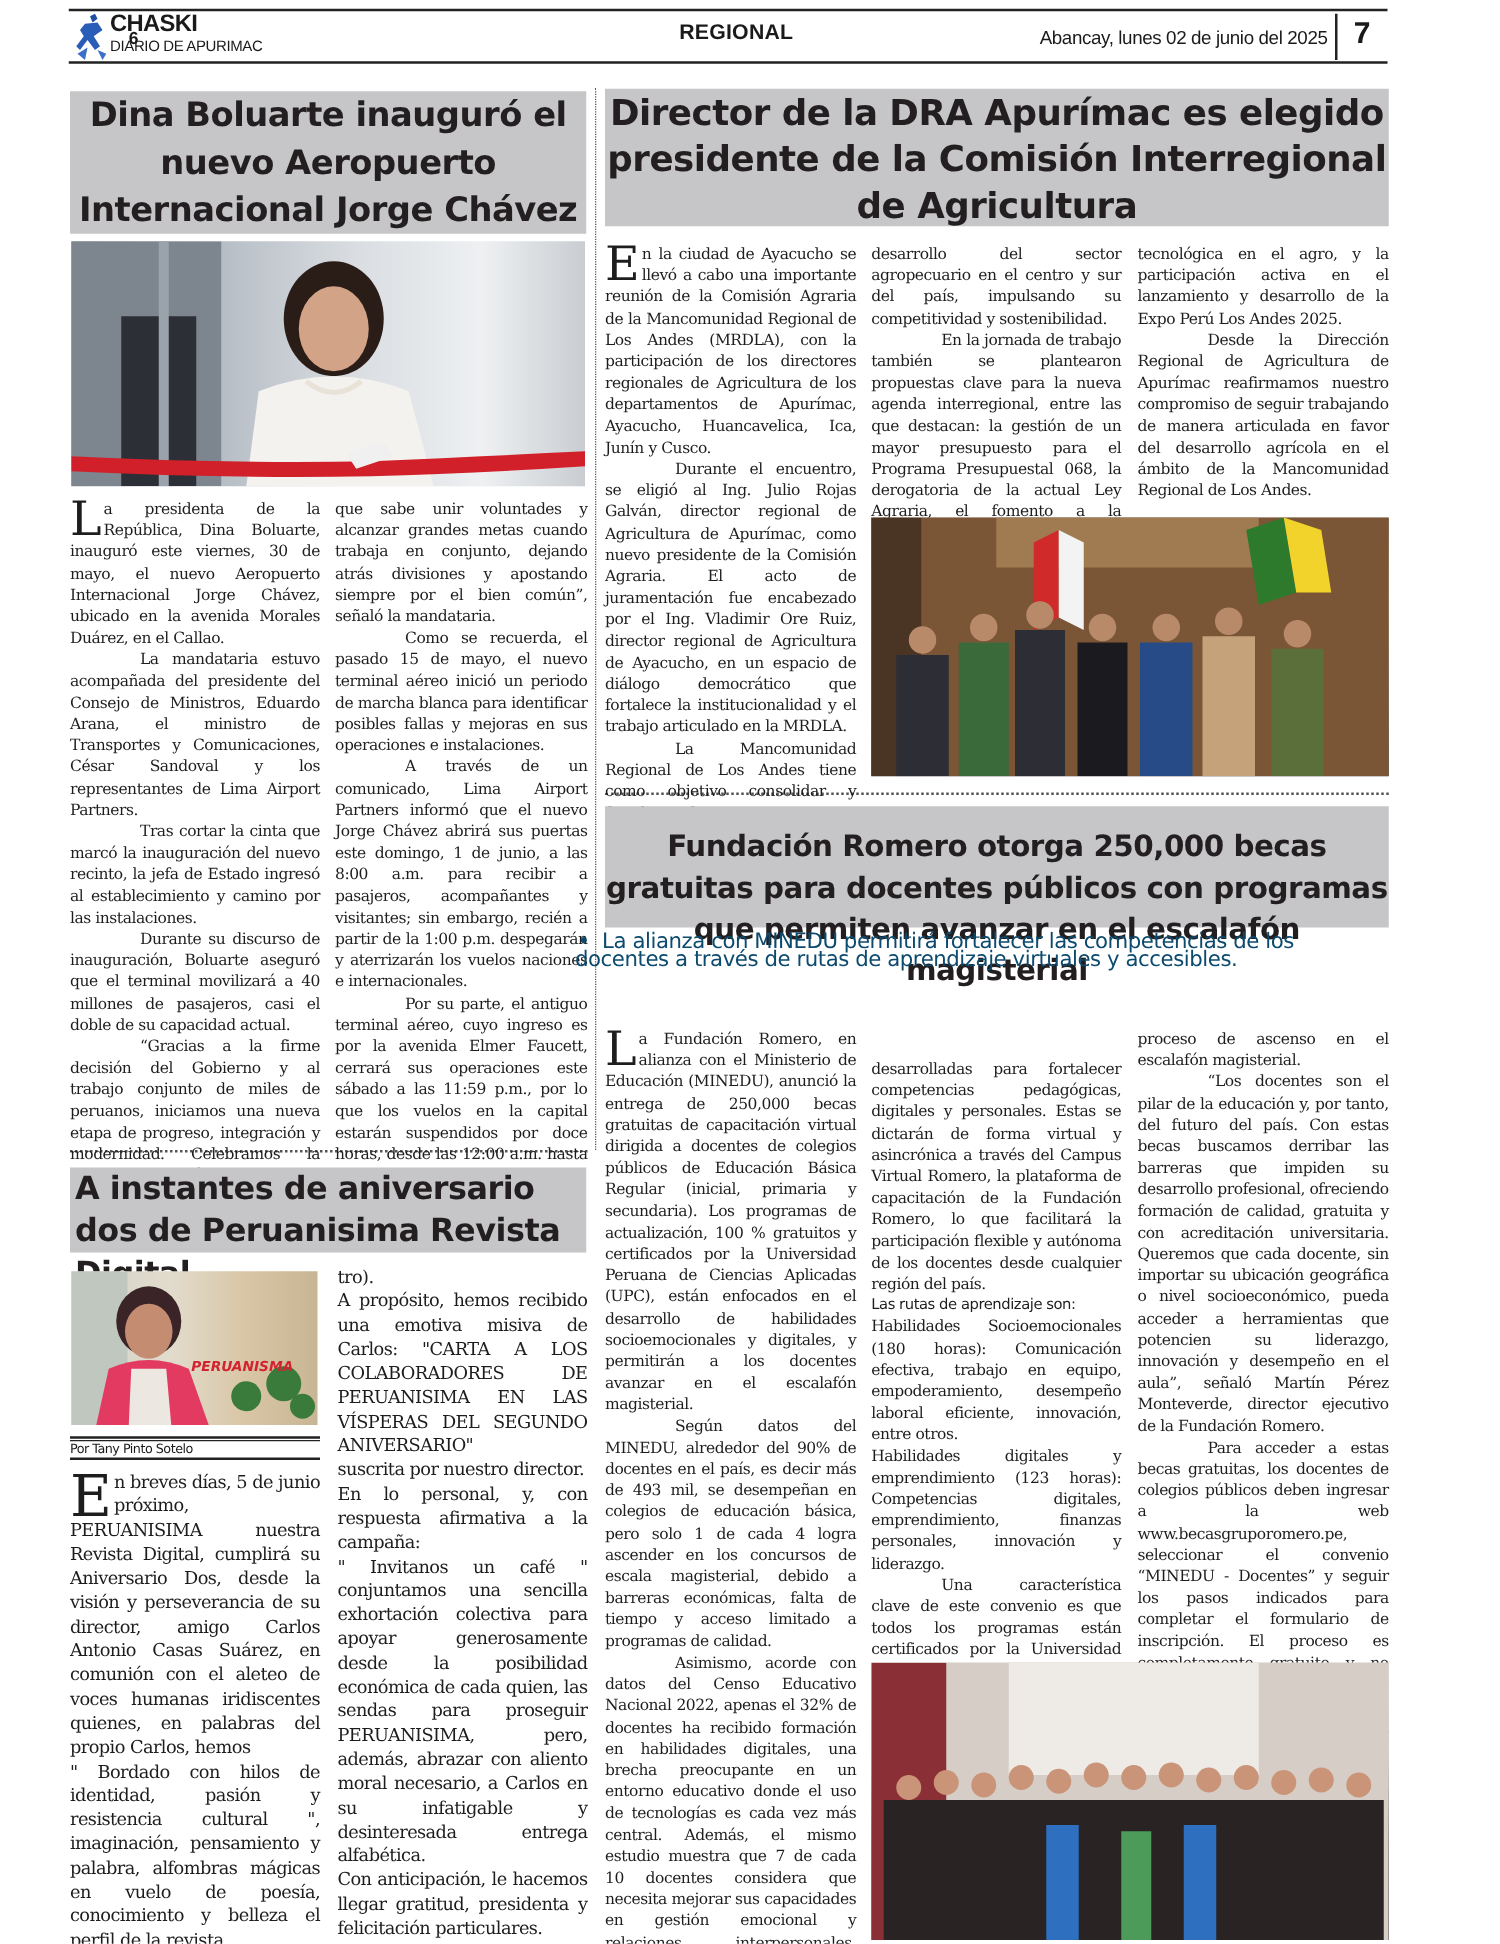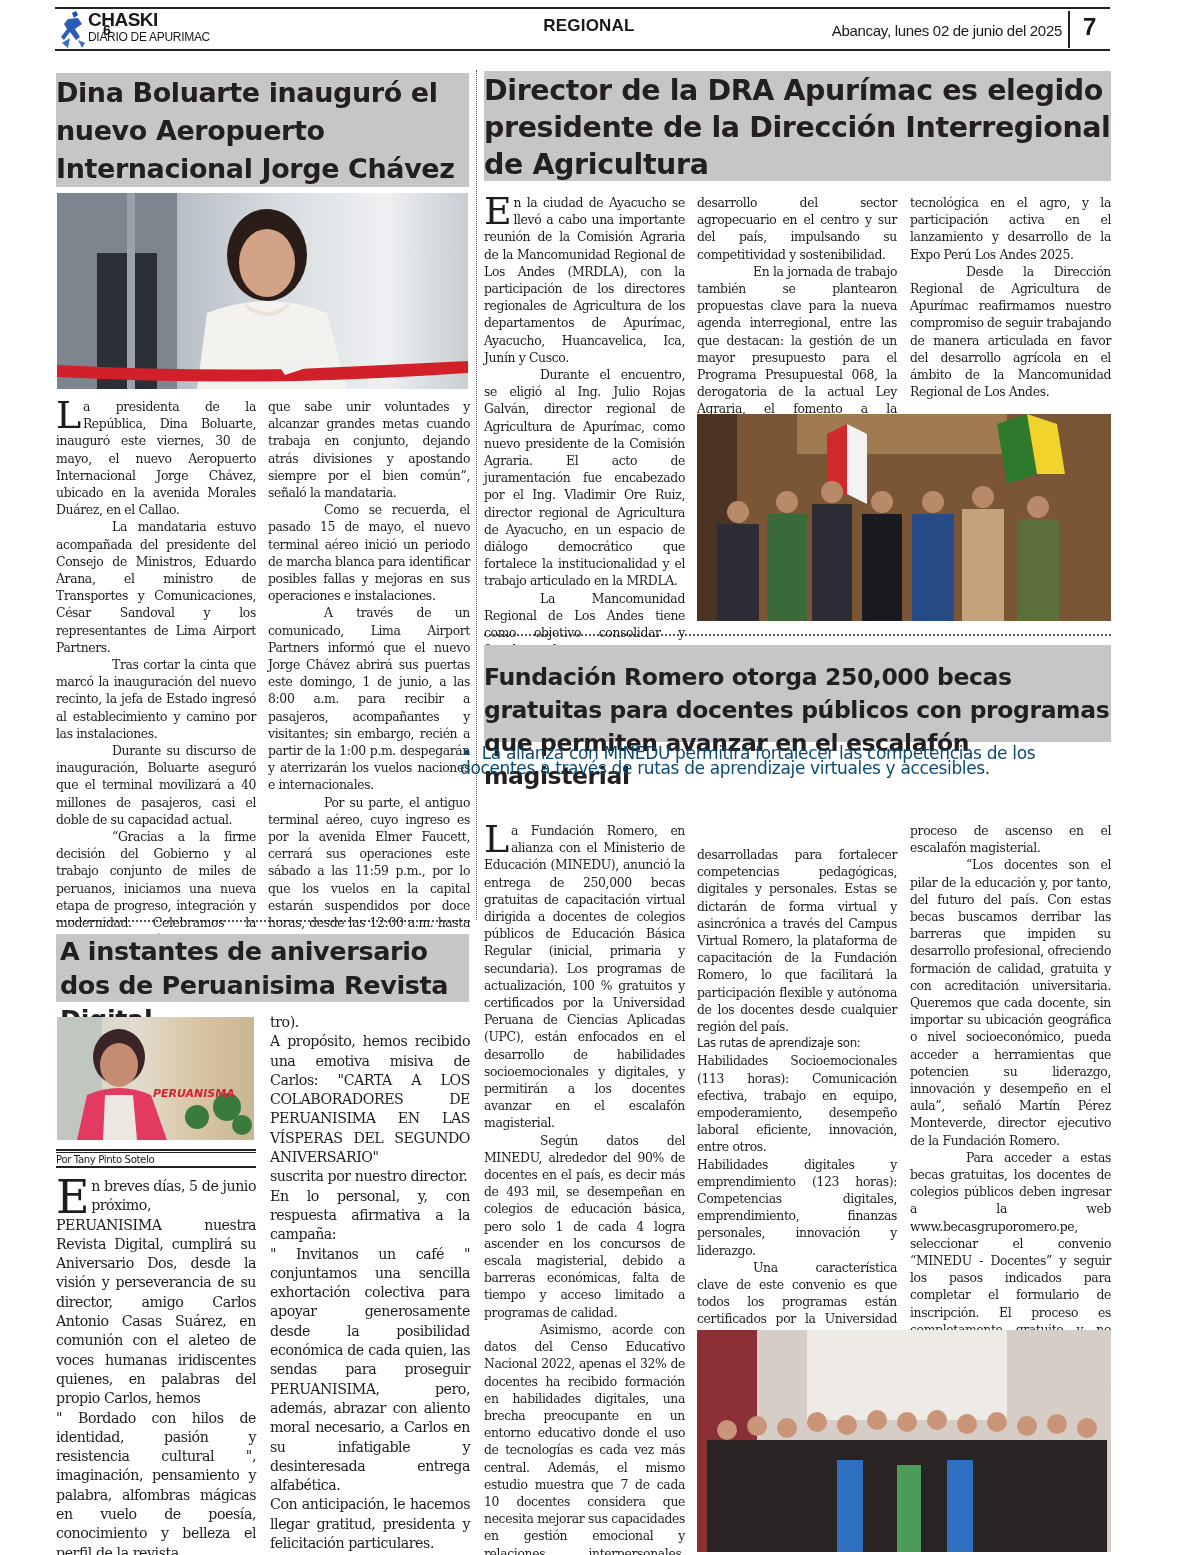--- a/index.html
+++ b/index.html
@@ -12,21 +12,21 @@
   .logo { position: absolute; left: 58px; top: 10px; width: 30px; height: 40px; }
   .brand { position: absolute; left: 88px; top: 10px; font-family: "Liberation Sans", sans-serif; font-weight: bold; font-size: 19px; line-height: 19px; letter-spacing: -0.5px; color: #1a1a1a; }
   .pgnum-overlay { position: absolute; left: 103px; top: 22px; font-family: "Liberation Sans", sans-serif; font-weight: bold; font-size: 14px; color: #1a1a1a; }
   .brand-sub { position: absolute; left: 88px; top: 31px; font-family: "Liberation Sans", sans-serif; font-size: 12px; line-height: 13px; letter-spacing: -0.3px; color: #1a1a1a; }
   .section { position: absolute; left: 0; width: 1178px; top: 16px; text-align: center; font-family: "Liberation Sans", sans-serif; font-weight: bold; font-size: 17px; letter-spacing: 0.2px; }
   .date { position: absolute; right: 138px; top: 22px; font-family: "Liberation Sans", sans-serif; font-size: 15px; letter-spacing: -0.3px; }
   .vsep { position: absolute; left: 1068px; top: 11px; width: 1.5px; height: 37px; background: #222; }
   .pagenum { position: absolute; left: 1083px; top: 13px; font-family: "Liberation Sans", sans-serif; font-weight: bold; font-size: 24px; }
 
   
-  .hl { position: absolute; background: #c6c6c8; font-family: "DejaVu Sans", sans-serif; font-weight: bold; color: #231f20; text-align: left; letter-spacing: -0.4px; }
+  .hl { position: absolute; background: #c6c6c8; font-family: "DejaVu Sans", sans-serif; font-weight: bold; color: #231f20; text-align: center; letter-spacing: -0.4px; }
   .hl1 { left: 56px; top: 73px; width: 413px; height: 114px; font-size: 27px; line-height: 38px; padding-top: 1px; }
   .hl2 { left: 484px; top: 71px; width: 627px; height: 110px; font-size: 28.5px; line-height: 37px; padding-top: 1px; }
   .hl3 { left: 484px; top: 645px; width: 627px; height: 97px; font-size: 23.5px; line-height: 33px; padding-top: 16px; }
   .hl4 { left: 56px; top: 934px; width: 413px; height: 68px; font-size: 25.5px; line-height: 34px; text-align: left; padding-left: 4px; }
 
   
   .col { position: absolute; font-family: "DejaVu Serif", serif; font-size: 12.4px; line-height: 17.2px; text-align: justify; letter-spacing: -0.35px; color: #1d1d1d; }
   .col p { margin: 0; }
   .col p.ind { text-indent: 56px; }
   .col p.dc::first-letter { float: left; font-size: 38px; line-height: 30px; padding-top: 2px; padding-right: 2px; font-family: "DejaVu Serif", serif; }
@@ -112,21 +112,21 @@
   <p class="ind">Durante su discurso de inauguración, Boluarte aseguró que el terminal movilizará a 40 millones de pasajeros, casi el doble de su capacidad actual.</p>
   <p class="ind">“Gracias a la firme decisión del Gobierno y al trabajo conjunto de miles de peruanos, iniciamos una nueva etapa de progreso, integración y modernidad. Celebramos la fuerza de un Perú</p>
 </div>
 <div class="col c-dina2">
   <p>que sabe unir voluntades y alcanzar grandes metas cuando trabaja en conjunto, dejando atrás divisiones y apostando siempre por el bien común”, señaló la mandataria.</p>
   <p class="ind">Como se recuerda, el pasado 15 de mayo, el nuevo terminal aéreo inició un periodo de marcha blanca para identificar posibles fallas y mejoras en sus operaciones e instalaciones.</p>
   <p class="ind">A través de un comunicado, Lima Airport Partners informó que el nuevo Jorge Chávez abrirá sus puertas este domingo, 1 de junio, a las 8:00 a.m. para recibir a pasajeros, acompañantes y visitantes; sin embargo, recién a partir de la 1:00 p.m. despegarán y aterrizarán los vuelos naciones e internacionales.</p>
   <p class="ind">Por su parte, el antiguo terminal aéreo, cuyo ingreso es por la avenida Elmer Faucett, cerrará sus operaciones este sábado a las 11:59 p.m., por lo que los vuelos en la capital estarán suspendidos por doce horas, desde las 12:00 a.m. hasta la 1:00 p.m.</p>
 </div>
 
-<h1 class="hl hl2">Director de la DRA Apurímac es elegido presidente de la Dirección Interregional de Agricultura</h1>
+<h1 class="hl hl2">Director de la DRA Apurímac es elegido presidente de la Comisión Interregional de Agricultura</h1>
 <div class="col c-dra1">
   <p class="dc">En la ciudad de Ayacucho se llevó a cabo una importante reunión de la Comisión Agraria de la Mancomunidad Regional de Los Andes (MRDLA), con la participación de los directores regionales de Agricultura de los departamentos de Apurímac, Ayacucho, Huancavelica, Ica, Junín y Cusco.</p>
   <p class="ind">Durante el encuentro, se eligió al Ing. Julio Rojas Galván, director regional de Agricultura de Apurímac, como nuevo presidente de la Comisión Agraria. El acto de juramentación fue encabezado por el Ing. Vladimir Ore Ruiz, director regional de Agricultura de Ayacucho, en un espacio de diálogo democrático que fortalece la institucionalidad y el trabajo articulado en la MRDLA.</p>
   <p class="ind">La Mancomunidad Regional de Los Andes tiene como objetivo consolidar y fortalecer el</p>
 </div>
 <div class="col c-dra2">
   <p>desarrollo del sector agropecuario en el centro y sur del país, impulsando su competitividad y sostenibilidad.</p>
   <p class="ind">En la jornada de trabajo también se plantearon propuestas clave para la nueva agenda interregional, entre las que destacan: la gestión de un mayor presupuesto para el Programa Presupuestal 068, la derogatoria de la actual Ley Agraria, el fomento a la innovación</p>
 </div>
 <div class="col c-dra3">
@@ -168,21 +168,21 @@
   <li>La alianza con MINEDU permitirá fortalecer las competencias de los docentes a través de rutas de aprendizaje virtuales y accesibles.</li>
 </ul>
 <div class="col c-fr1">
   <p class="dc">La Fundación Romero, en alianza con el Ministerio de Educación (MINEDU), anunció la entrega de 250,000 becas gratuitas de capacitación virtual dirigida a docentes de colegios públicos de Educación Básica Regular (inicial, primaria y secundaria). Los programas de actualización, 100 % gratuitos y certificados por la Universidad Peruana de Ciencias Aplicadas (UPC), están enfocados en el desarrollo de habilidades socioemocionales y digitales, y permitirán a los docentes avanzar en el escalafón magisterial.</p>
   <p class="ind">Según datos del MINEDU, alrededor del 90% de docentes en el país, es decir más de 493 mil, se desempeñan en colegios de educación básica, pero solo 1 de cada 4 logra ascender en los concursos de escala magisterial, debido a barreras económicas, falta de tiempo y acceso limitado a programas de calidad.</p>
   <p class="ind">Asimismo, acorde con datos del Censo Educativo Nacional 2022, apenas el 32% de docentes ha recibido formación en habilidades digitales, una brecha preocupante en un entorno educativo donde el uso de tecnologías es cada vez más central. Además, el mismo estudio muestra que 7 de cada 10 docentes considera que necesita mejorar sus capacidades en gestión emocional y relaciones interpersonales, especialmente tras el impacto de la pandemia en el bienestar de los estudiantes y el ambiente escolar.  A través de esta alianza, los programas de Becas Grupo Romero permitirán el acceso a dos rutas de aprendizaje,</p>
 </div>
 <div class="col c-fr2">
   <p>desarrolladas para fortalecer competencias pedagógicas, digitales y personales. Estas se dictarán de forma virtual y asincrónica a través del Campus Virtual Romero, la plataforma de capacitación de la Fundación Romero, lo que facilitará la participación flexible y autónoma de los docentes desde cualquier región del país.</p>
   <p class="sans">Las rutas de aprendizaje son:</p>
-  <p>Habilidades Socioemocionales (113 horas): Comunicación efectiva, trabajo en equipo, empoderamiento, desempeño laboral eficiente, innovación, entre otros.</p>
+  <p>Habilidades Socioemocionales (180 horas): Comunicación efectiva, trabajo en equipo, empoderamiento, desempeño laboral eficiente, innovación, entre otros.</p>
   <p>Habilidades digitales y emprendimiento (123 horas): Competencias digitales, emprendimiento, finanzas personales, innovación y liderazgo.</p>
   <p class="ind">Una característica clave de este convenio es que todos los programas están certificados por la Universidad Peruana de Ciencias Aplicadas (UPC). Esta certificación garantiza el cumplimiento de los requisitos establecidos en la Ley de Reforma Magisterial y su norma técnica, lo cual permite a los docentes utilizarlos como parte de su</p>
 </div>
 <div class="col c-fr3">
   <p>proceso de ascenso en el escalafón magisterial.</p>
   <p class="ind">“Los docentes son el pilar de la educación y, por tanto, del futuro del país. Con estas becas buscamos derribar las barreras que impiden su desarrollo profesional, ofreciendo formación de calidad, gratuita y con acreditación universitaria. Queremos que cada docente, sin importar su ubicación geográfica o nivel socioeconómico, pueda acceder a herramientas que potencien su liderazgo, innovación y desempeño en el aula”, señaló Martín Pérez Monteverde, director ejecutivo de la Fundación Romero.</p>
   <p class="ind">Para acceder a estas becas gratuitas, los docentes de colegios públicos deben ingresar a la web www.becasgruporomero.pe, seleccionar el convenio “MINEDU - Docentes” y seguir los pasos indicados para completar el formulario de inscripción. El proceso es completamente gratuito y no requiere postulación o evaluación previa.</p>
   <p class="ind">Con esta iniciativa, la Fundación Romero y el MINEDU reafirman su compromiso conjunto con el fortalecimiento de la</p>
 </div>
 <div class="photo ph-fr" title="Docentes y representantes de Fundación Romero y MINEDU">

